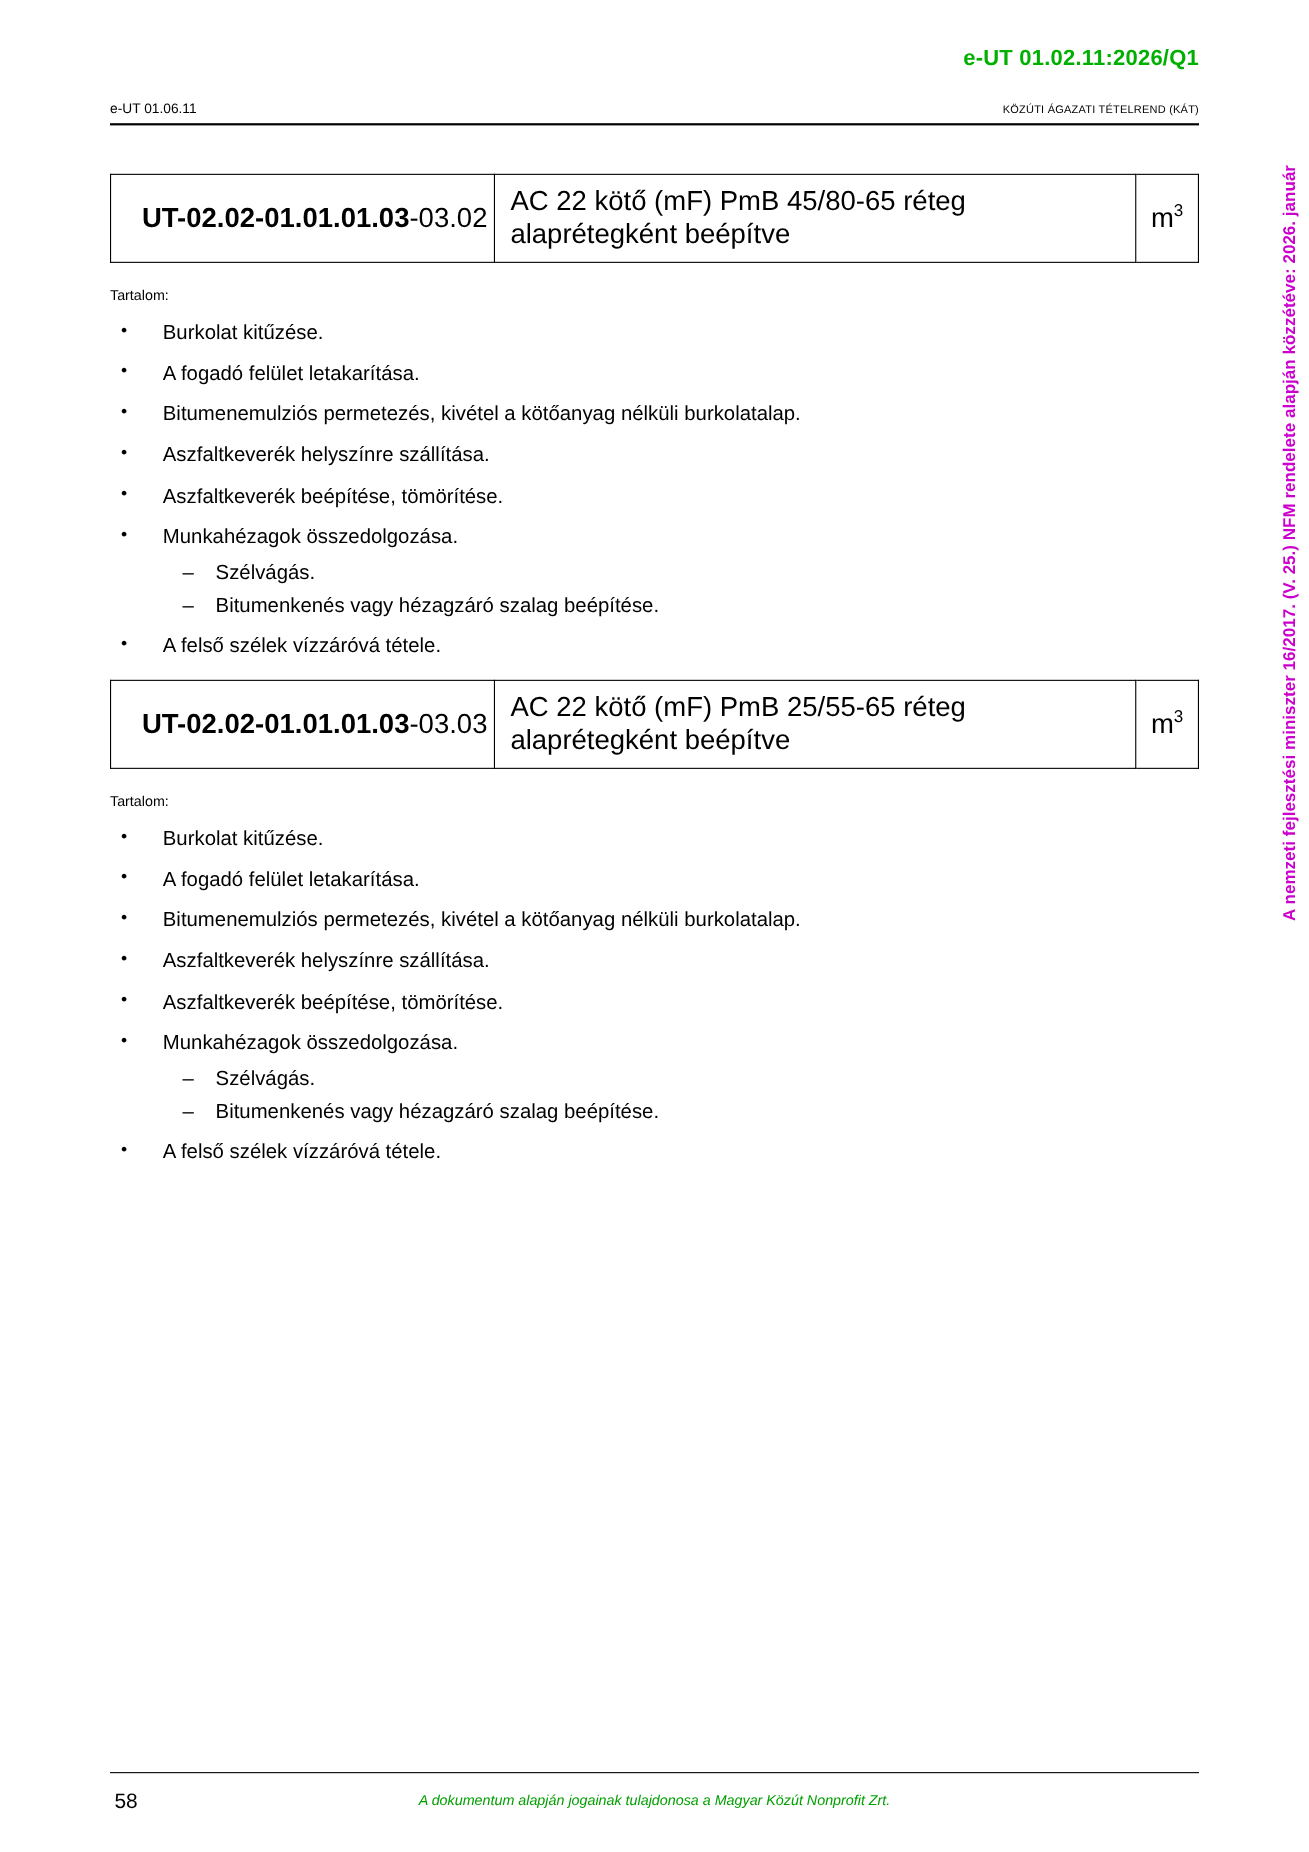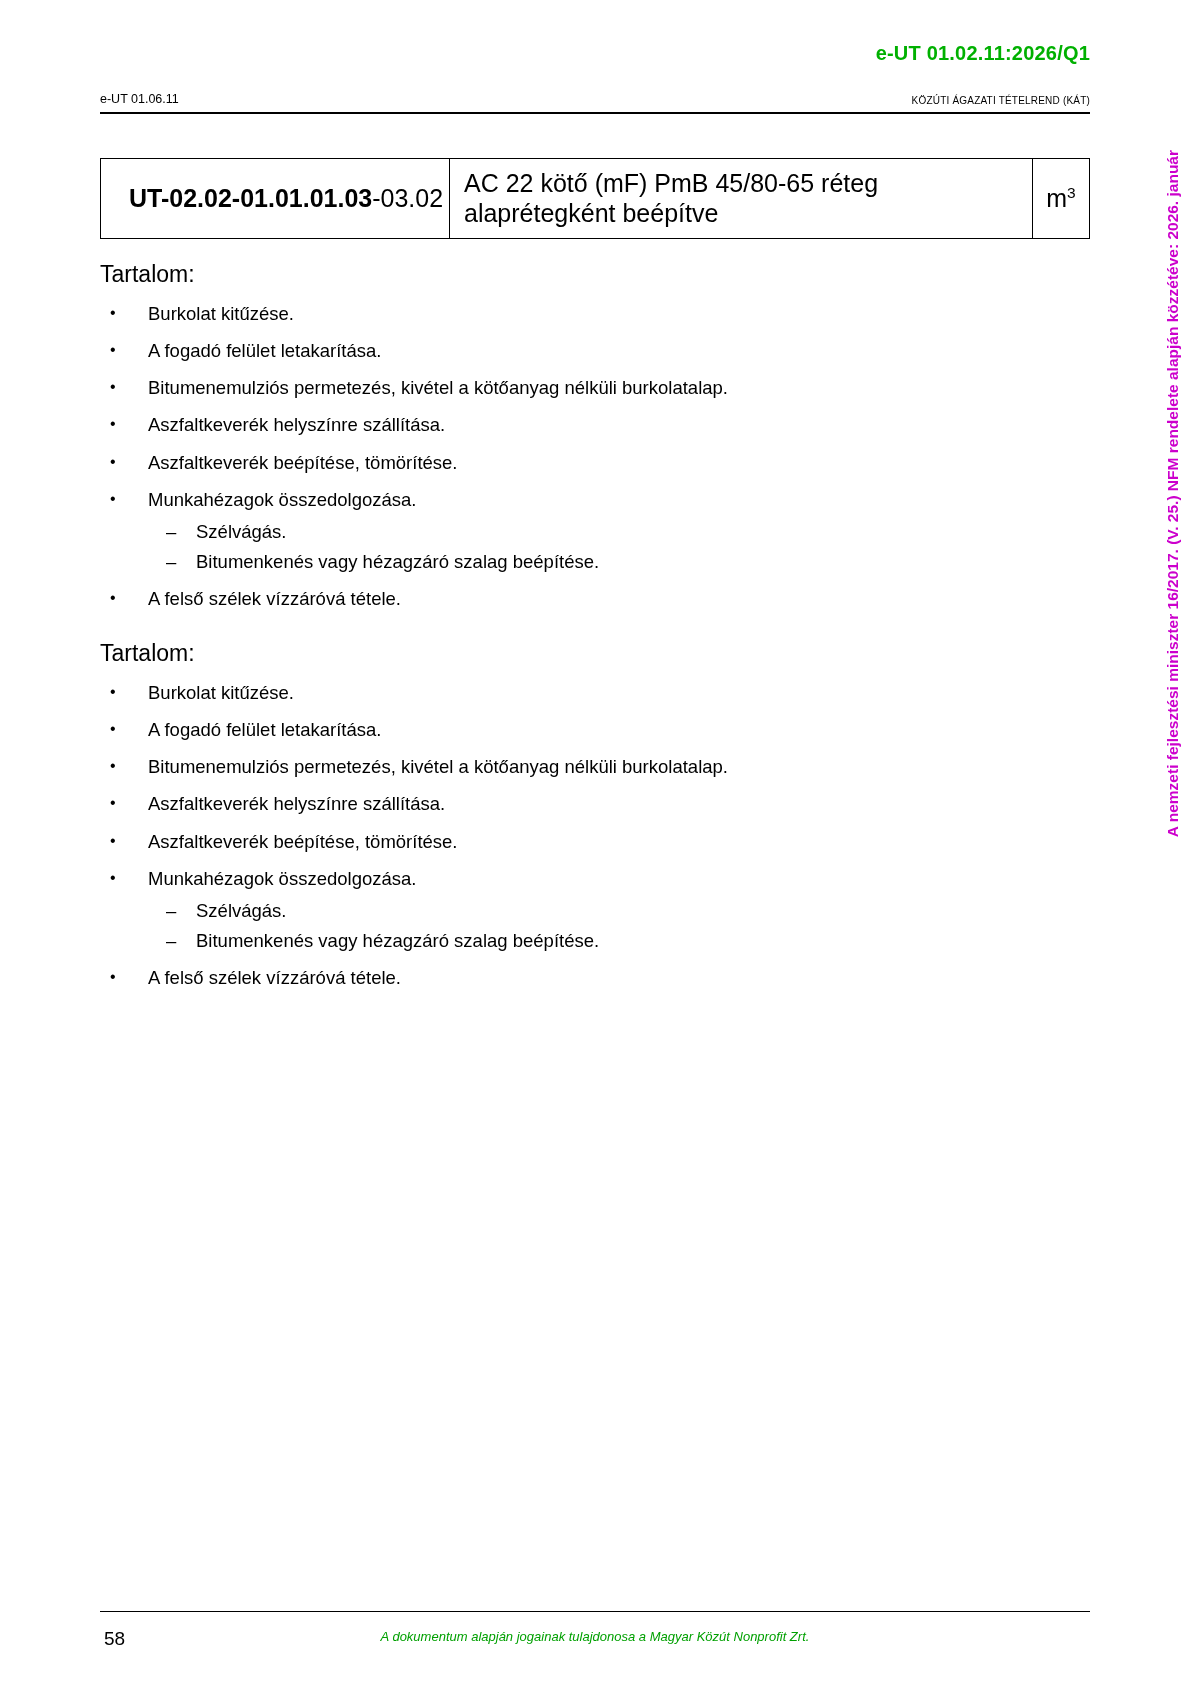--- a/index.html
+++ b/index.html
@@ -110,21 +110,21 @@
     text-align: center;
     padding-left: 0 !important;
     padding-right: 0 !important;
   }
   .cell-unit sup {
     font-size: 0.62em;
     vertical-align: super;
   }
   .tartalom {
     margin-top: 22px;
-    font-size: 23px;
+    font-size: 13px;
   }
   ul.lvl1 {
     list-style: none;
     margin: 14px 0 0 0;
     padding: 0;
   }
   ul.lvl1 > li {
     position: relative;
     padding-left: 48px;
     margin-bottom: 14px;
@@ -244,20 +244,29 @@
         <ul class="lvl2">
           <li><span class="dash">–</span><span>Szélvágás.</span></li>
           <li><span class="dash">–</span><span>Bitumenkenés vagy hézagzáró szalag beépítése.</span></li>
         </ul>
       </li>
       <li><span class="bullet">•</span><span>A felső szélek vízzáróvá tétele.</span></li>
     </ul>
   </div>
 
   <div class="item-block" style="top:618px;">
+    <table class="item-table">
+      <tbody>
+          <tr>
+        <td class="cell-code"><b>UT-02.02-01.01.01.03</b><span>-03.03</span></td>
+        <td class="cell-desc">AC 22 kötő (mF) PmB 25/55-65 réteg alaprétegként beépítve</td>
+        <td class="cell-unit"><span>m</span><sup>3</sup></td>
+      </tr>
+    </tbody>
+      </table>
 
     <div class="tartalom">Tartalom:</div>
 
     <ul class="lvl1">
       <li><span class="bullet">•</span><span>Burkolat kitűzése.</span></li>
       <li><span class="bullet">•</span><span>A fogadó felület letakarítása.</span></li>
       <li><span class="bullet">•</span><span>Bitumenemulziós permetezés, kivétel a kötőanyag nélküli burkolatalap.</span></li>
       <li><span class="bullet">•</span><span>Aszfaltkeverék helyszínre szállítása.</span></li>
       <li><span class="bullet">•</span><span>Aszfaltkeverék beépítése, tömörítése.</span></li>
       <li><span class="bullet">•</span><span>Munkahézagok összedolgozása.</span>

